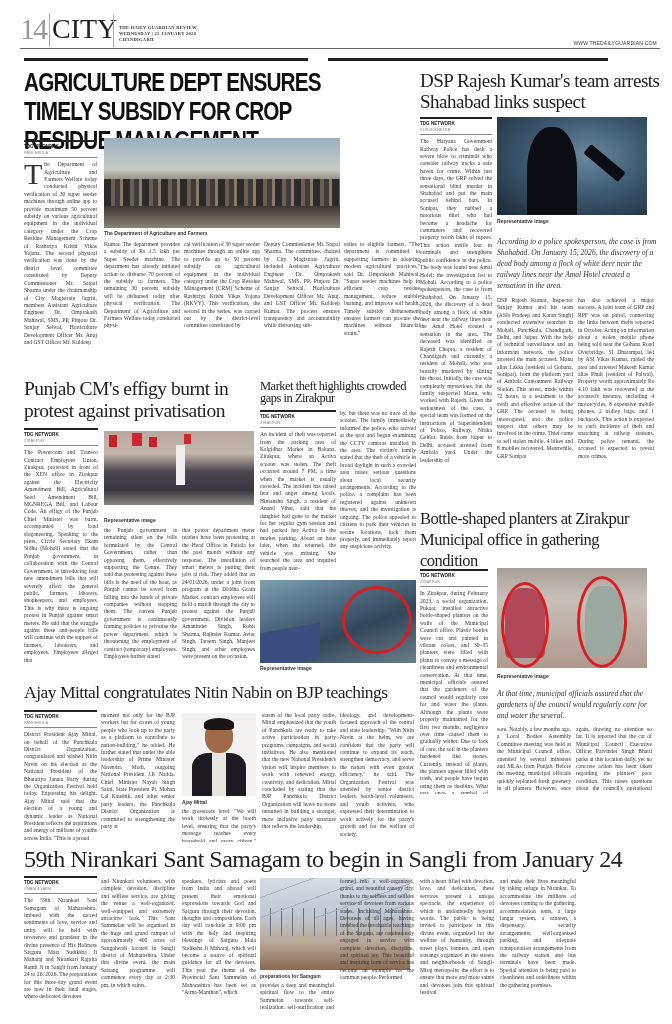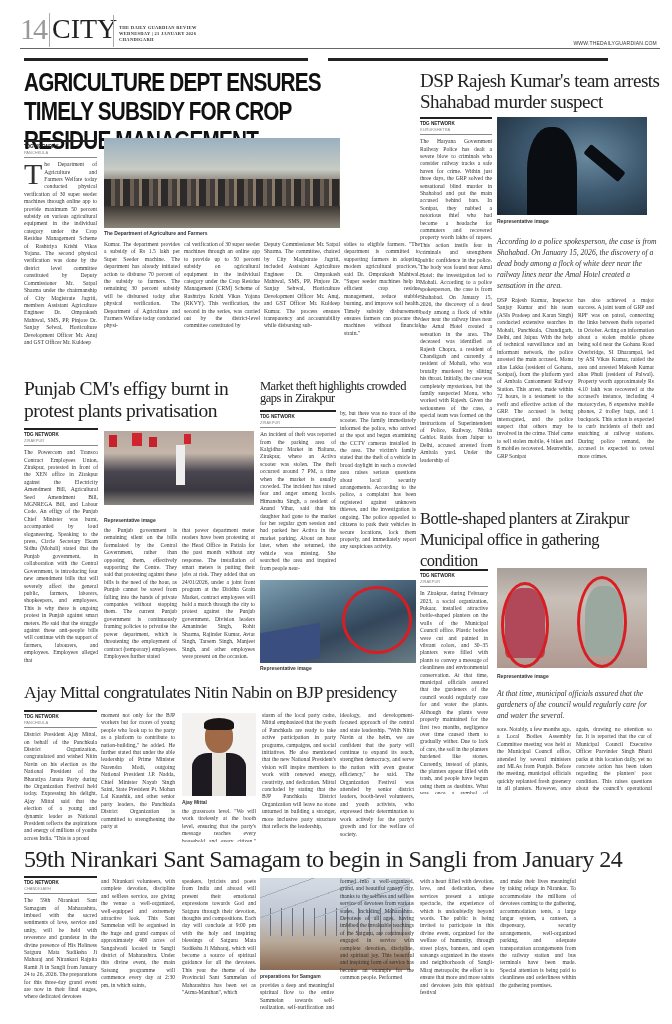--- a/index.html
+++ b/index.html
@@ -52,40 +52,40 @@
   </div>
   <div class="abs caption" style="left:104px;top:230px">The Department of Agriculture and Farmers</div>
   <div class="abs body-text" style="left:104px;top:241px;width:76px;height:105px">Kumar. The department provides a subsidy of Rs 1.5 lakh per Super Seeder machine. The department has already initiated action to disburse 70 percent of the subsidy to farmers. The remaining 30 percent subsidy will be disbursed today after physical verification. The Department of Agriculture and Farmers Welfare today conducted physi-</div>
   <div class="abs body-text" style="left:184px;top:241px;width:76px;height:105px">cal verification of 30 super seeder machines through an online app to provide up to 50 percent subsidy on agricultural equipment in the individual category under the Crop Residue Management (CRM) Scheme of Rashtriya Krishi Vikas Yojana (RKVY). This verification, the second in the series, was carried out by the district-level committee constituted by</div>
   <div class="abs body-text" style="left:264px;top:241px;width:76px;height:105px">Deputy Commissioner Mr. Satpal Sharma. The committee, chaired by City Magistrate Jagriti, included Assistant Agriculture Engineer Dr. Omprakash Mahiwal, SMS, PP, Pinjore Dr. Sanjay Sehwal, Horticulture Development Officer Mr. Anuj, and GST Officer Mr. Kuldeep Kumar. The process ensures transparency and accountability while disbursing sub-</div>
   <div class="img" style="left:340px;top:138px;width:0px;height:90px"></div>
   <div class="abs body-text" style="left:344px;top:241px;width:76px;height:105px">sidies to eligible farmers. "The department is committed to supporting farmers in adopting modern agricultural practices," said Dr. Omprakash Mahiwal. "Super seeder machines help in efficient crop residue management, reduce stubble burning, and improve soil health. Timely subsidy disbursement ensures farmers can procure the machines without financial strain."</div>
 </article>
 
 <article>
-  <h2 class="abs serif-head" style="left:420px;top:70px;width:240px;font-size:19px;line-height:21px">DSP Rajesh Kumar's team arrests Shahabad murder suspect</h2>
+  <h2 class="abs serif-head" style="left:420px;top:70px;width:240px;font-size:19px;line-height:21px">DSP Rajesh Kumar's team arrests Shahabad links suspect</h2>
   <div class="abs" style="left:420px;top:117px;width:72px">
     <div class="byline">
         <b>TDG NETWORK</b>
         <span>KURUKSHETRA</span>
       </div>
     <div class="body-text" style="height:367px">The Haryana Government Railway Police has dealt a severe blow to criminals who consider railway tracks a safe haven for crime. Within just three days, the GRP solved the sensational blind murder in Shahabad and put the main accused behind bars. In Sonipat, they nabbed a notorious thief who had become a headache for commuters and recovered property worth lakhs of rupees. This action instils fear in criminals and strengthens public confidence in the police. The body was found near Amal Hotel: the investigation led to Mohali. According to a police spokesperson, the case is from Shahabad. On January 15, 2026, the discovery of a dead body among a flock of white deer near the railway lines near the Amal Hotel created a sensation in the area. The deceased was identified as Rajesh Chopra, a resident of Chandigarh and currently a resident of Mohali, who was brutally murdered by slitting his throat. Initially, the case was completely mysterious, but the family suspected Monu, who worked with Rajesh. Given the seriousness of the case, a special team was formed on the instructions of Superintendent of Police, Railway, Nitika Gehlot. Raids from Jaipur to Delhi, accused arrested from Ambala yard. Under the leadership of</div>
   </div>
   <div class="img" style="left:497px;top:117px;width:150px;height:98px;background:radial-gradient(ellipse at 60% 40%,#6a8aa0 0%,#3e5a70 45%,#1c2a38 100%)">
     <div style="position:absolute;left:30px;top:10px;width:50px;height:95px;background:#0a0d12;border-radius:45% 45% 10% 10%"></div>
     <div style="position:absolute;left:85px;top:40px;width:45px;height:12px;background:#0a0d12;transform:rotate(40deg);border-radius:2px"></div>
   </div>
   <div class="abs caption" style="left:497px;top:218px">Representative image</div>
   <div class="abs pull" style="left:497px;top:236px;width:160px;font-size:7.6px;line-height:11px">According to a police spokesperson, the case is from Shahabad. On January 15, 2026, the discovery of a dead body among a flock of white deer near the railway lines near the Amal Hotel created a sensation in the area.</div>
   <div class="abs body-text" style="left:497px;top:297px;width:76px;height:188px">DSP Rajesh Kumar, Inspector Sanjay Kumar and his team (ASIs Pradeep and Karan Singh) conducted extensive searches in Mohali, Panchkula, Chandigarh, Delhi, and Jaipur. With the help of technical surveillance and an informant network, the police arrested the main accused, Monu alias Lakka (resident of Gohana, Sonipat), from the platform yard of Ambala Cantonment Railway Station. This arrest, made within 72 hours, is a testament to the swift and effective action of the GRP. The accused is being interrogated, and the police suspect that others may be involved in the crime. Thief came to sell stolen mobile, 4 bikes and 8 mobiles recovered. Meanwhile, GRP Sonipat</div>
   <div class="abs body-text" style="left:578px;top:297px;width:76px;height:188px">has also achieved a major success. A joint team of GRP and RPF was on patrol, connecting the links between thefts reported in October. Acting on information about a stolen mobile phone being sold near the Gohana Road Overbridge, SI Dharampal, led by ASI Vikas Kumar, raided the area and arrested Mukesh Kumar alias Phuli (resident of Palwal). Property worth approximately Rs 4.10 lakh was recovered at the accused's instance, including 4 motorcycles, 8 expensive mobile phones, 2 trolley bags, and 1 backpack. This action is expected to curb incidents of theft and snatching at railway stations. During police remand, the accused is expected to reveal more crimes.</div>
 </article>
 
 <article>
-  <h2 class="abs serif-head" style="left:24px;top:378px;width:236px;font-size:19.5px;line-height:22px">Punjab CM's effigy burnt in protest plants privatisation</h2>
+  <h2 class="abs serif-head" style="left:24px;top:378px;width:236px;font-size:19.5px;line-height:22px">Punjab CM's effigy burnt in protest against privatisation</h2>
   <div class="abs" style="left:24px;top:428px;width:74px">
     <div class="byline">
         <b>TDG NETWORK</b>
         <span>ZIRAKPUR</span>
       </div>
     <div class="body-text" style="height:231px">The Powercom and Transco Contract Employees Union, Zirakpur, protested in front of the XEN office in Zirakpur against the Electricity Amendment Bill, Agricultural Seed Amendment Bill, MGNREGA Bill, and Labour Code. An effigy of the Punjab Chief Minister was burnt, accompanied by loud sloganeering. Speaking to the press, Circle Secretary Ekam Sidhu (Mohali) stated that the Punjab government, in collaboration with the Central Government, is introducing four new amendment bills that will severely affect the general public, farmers, laborers, shopkeepers, and employees. This is why there is ongoing protest in Punjab against smart meters. He said that the struggle against these anti-people bills will continue with the support of farmers, labourers, and employees. Employees alleged that</div>
   </div>
   <div class="img" style="left:104px;top:431px;width:150px;height:74px;background:linear-gradient(180deg,#b8a8a0 0%,#c4b6aa 30%,#4a4650 55%,#3a3840 80%,#8a8680 100%)">
     <div style="position:absolute;left:5px;top:4px;width:8px;height:12px;background:#c8202a"></div>
     <div style="position:absolute;left:28px;top:2px;width:10px;height:13px;background:#d0252e"></div>
@@ -130,21 +130,21 @@
     <div style="position:absolute;left:4px;top:14px;width:48px;height:86px;border:3px solid #d81e22;border-radius:50%"></div>
     <div style="position:absolute;left:80px;top:8px;width:50px;height:92px;border:3px solid #d81e22;border-radius:50%"></div>
   </div>
   <div class="abs caption" style="left:497px;top:673px">Representative image</div>
   <div class="abs pull" style="left:497px;top:688px;width:150px;font-size:7.6px;line-height:11px">At that time, municipal officials assured that the gardeners of the council would regularly care for and water the several.</div>
   <div class="abs body-text" style="left:497px;top:726px;width:74px;height:66px">sore. Notably, a few months ago, a Local Bodies Assembly Committee meeting was held at the Municipal Council office, attended by several ministers and MLAs from Punjab. Before the meeting, municipal officials quickly replanted fresh greenery in all planters. However, once the meeting concluded, negligence resumed, and most plants have dried</div>
   <div class="abs body-text" style="left:576px;top:726px;width:76px;height:66px">again, drawing no attention so far. It is reported that the car of Municipal Council Executive Officer Parvinder Singh Bhatti parks at this location daily, yet no concrete action has been taken regarding the planters' poor condition. This raises questions about the council's operational efficiency and seriousness toward cleanliness and environmental protection.</div>
 </article>
 
 <article>
-  <h2 class="abs serif-head" style="left:24px;top:682px;width:400px;font-size:17.5px;line-height:20px;white-space:nowrap">Ajay Mittal congratulates Nitin Nabin on BJP presidency</h2>
+  <h2 class="abs serif-head" style="left:24px;top:682px;width:400px;font-size:17.5px;line-height:20px;white-space:nowrap">Ajay Mittal congratulates Nitin Nabin on BJP teachings</h2>
   <div class="abs" style="left:24px;top:710px;width:73px">
     <div class="byline">
         <b>TDG NETWORK</b>
         <span>PANCHKULA</span>
       </div>
     <div class="body-text" style="height:120px">District President Ajay Mittal, on behalf of the Panchkula District Organization, congratulated and wished Nitin Navin on his election as the National President of the Bharatiya Janata Party during the Organization Festival held today. Expressing his delight, Ajay Mittal said that the election of a young and dynamic leader as National President reflects the aspirations and energy of millions of youths across India. "This is a proud</div>
   </div>
   <div class="abs body-text" style="left:101px;top:712px;width:74px;height:130px">moment not only for the BJP workers but for crores of young people who look up to the party as a platform to contribute to nation-building," he added. He further stated that under the able leadership of Prime Minister Narendra Modi, outgoing National President J.P. Nadda, Chief Minister Nayab Singh Saini, State President Pt. Mohan Lal Kaushik, and other senior party leaders, the Panchkula District Organization is committed to strengthening the party at</div>
   <div class="img" style="left:182px;top:713px;width:74px;height:83px;background:#f4f2f0">
     <div style="position:absolute;left:23px;top:8px;width:28px;height:32px;background:#a06a48;border-radius:45%"></div>

